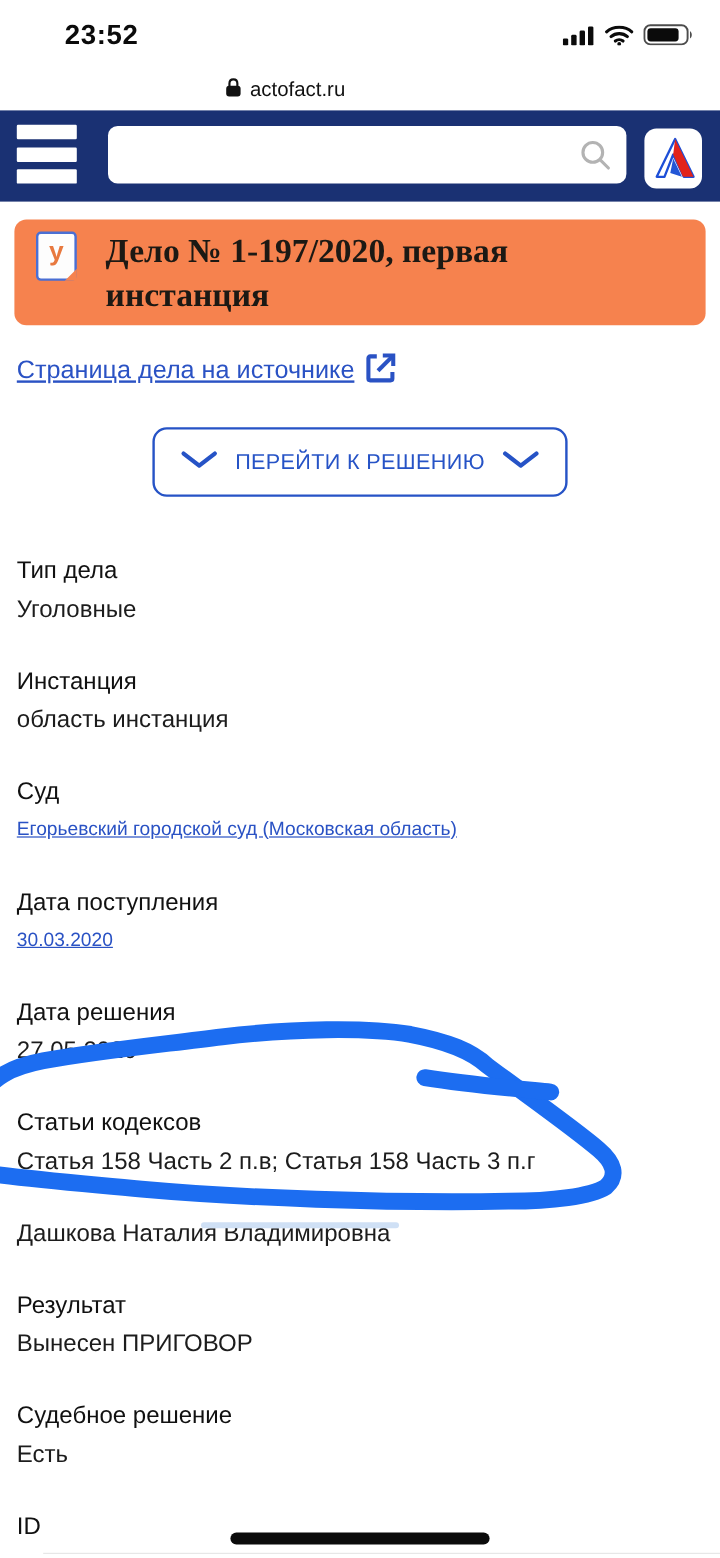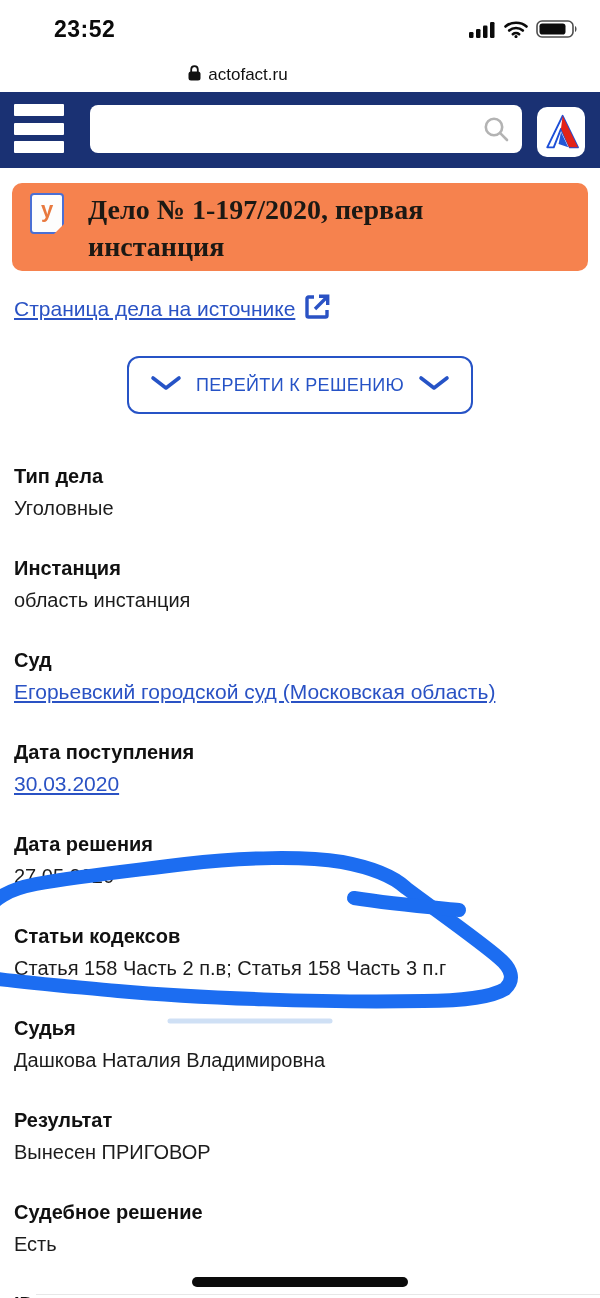--- a/index.html
+++ b/index.html
@@ -48,23 +48,23 @@
 
   
   .jump-button { position:absolute; top:356px; left:127px; width:346px; height:58px; background:#fff;
                  border:2px solid #2653C6; border-radius:12px; display:flex; align-items:center;
                  justify-content:space-between; padding:4px 20px; cursor:pointer; }
   .jump-label { color:#2653C6; font-size:18px; letter-spacing:.3px; }
 
   
   .fields { position:absolute; top:462px; left:14px; width:572px; }
   .field { margin-bottom:32px; }
-  .field-label { font-size:20px; font-weight:700; color:#111; line-height:28px; }
+  .field-label { font-size:20px; font-weight:400; color:#111; line-height:28px; }
   .field-value { font-size:20px; color:#1c1c1c; line-height:28px; margin-top:4px; }
-  a.field-value { display:inline-block; color:#2A52C4; text-decoration:underline; font-size:21px; }
+  a.field-value { display:inline-block; color:#2A52C4; text-decoration:underline; font-size:16px; }
 
   
   .annotation { position:absolute; left:0; top:0; width:600px; height:1298px; pointer-events:none; z-index:6; }
 
   
   .bottom-hairline { position:absolute; left:36px; right:0; top:1294px; height:1px; background:#e7e7e7; }
   .home-indicator { position:absolute; left:192px; top:1277px; width:216px; height:10px;
                     background:#0b0b0b; border-radius:5px; z-index:8; cursor:grab; }
 </style>
 </head>
@@ -188,21 +188,20 @@
     </div>
     <div class="field">
       <div class="field-label">Дата решения</div>
       <div class="field-value">27.05.2020</div>
     </div>
     <div class="field">
       <div class="field-label">Статьи кодексов</div>
       <div class="field-value">Статья 158 Часть 2 п.в; Статья 158 Часть 3 п.г</div>
     </div>
     <div class="field">
-      <div class="field-label">Судья</div>
       <div class="field-value">Дашкова Наталия Владимировна</div>
     </div>
     <div class="field">
       <div class="field-label">Результат</div>
       <div class="field-value">Вынесен ПРИГОВОР</div>
     </div>
     <div class="field">
       <div class="field-label">Судебное решение</div>
       <div class="field-value">Есть</div>
     </div>

